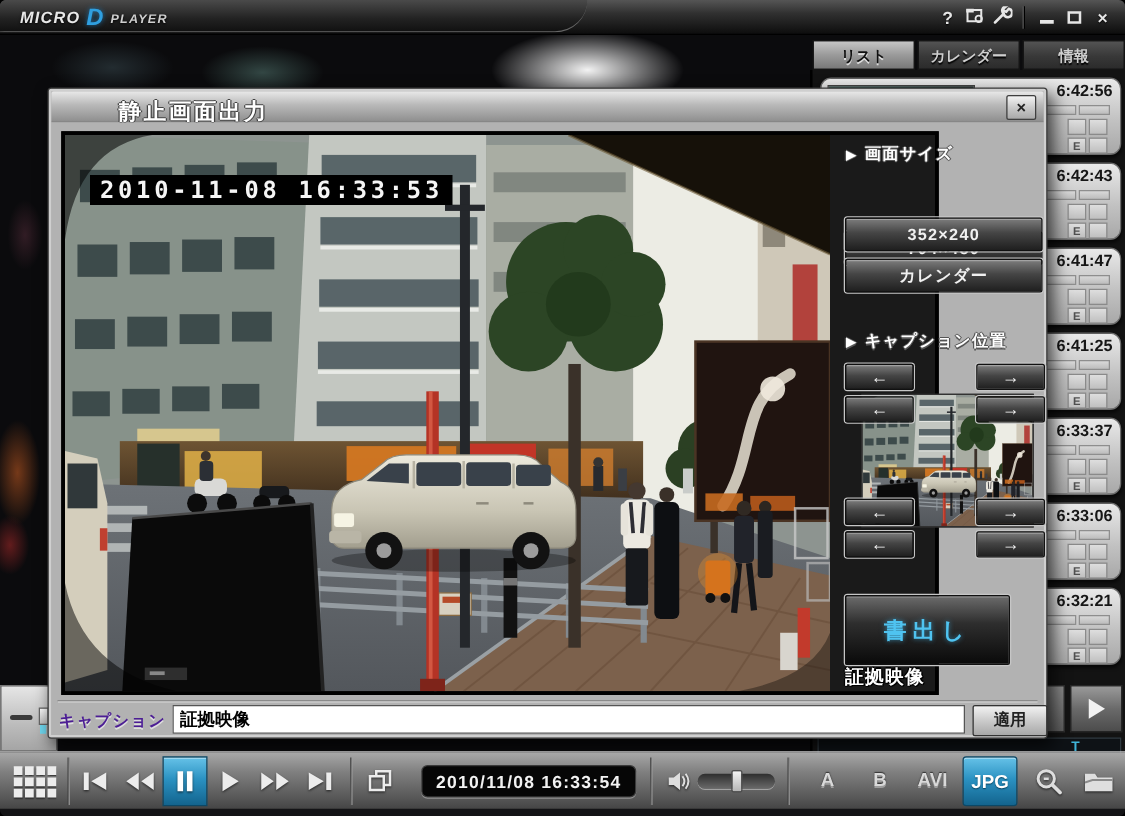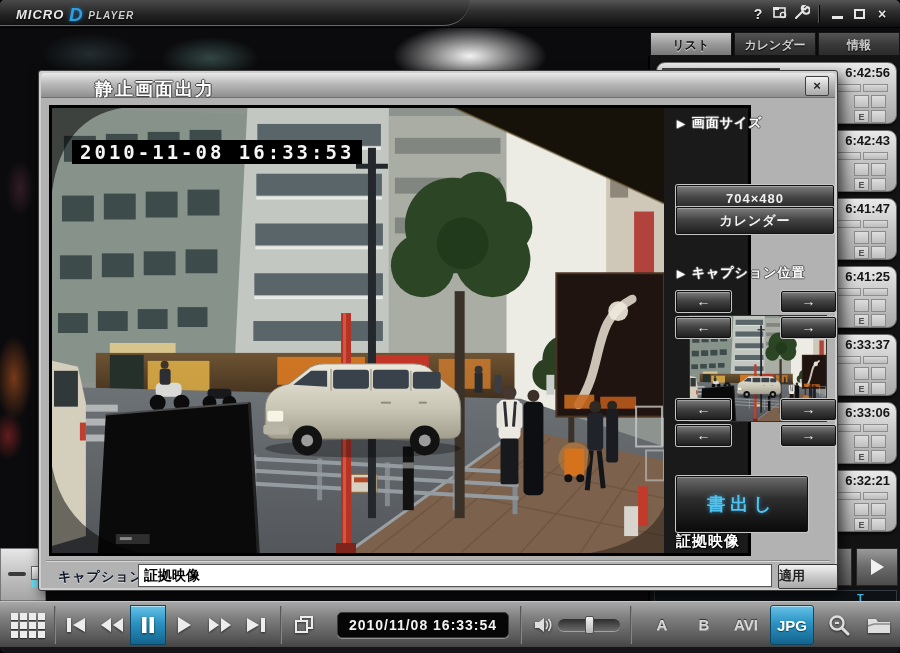--- a/index.html
+++ b/index.html
@@ -102,28 +102,28 @@
   .arrow-btn { position:absolute; width:55px; height:21px; font-size:14px; text-align:center; line-height:19px; z-index:2; }
   .thumb-box { position:absolute; left:648px; top:217px; width:138px; height:107px; border:1px solid #333;
     background:#222; z-index:1; }
   .thumb-box svg { display:block; width:136px; height:105px; }
   .export-btn { position:absolute; left:635px; top:378px; width:132px; height:56px;
     background:linear-gradient(#6b6b6b, #2e2e2e 40%, #0a0a0a); font-size:18px; letter-spacing:5px;
     color:#4fc3f0; text-align:center; line-height:54px; text-shadow:0 0 4px rgba(60,170,220,.7); }
 
   .caption-row { position:absolute; left:5px; right:5px; top:462px; height:30px;
     border-top:1px solid #8a8a8a; box-shadow:0 1px 0 #d8d8d8 inset; }
-  .caption-label { position:absolute; left:12px; top:7px; font-size:13px; font-weight:bold; color:#0f172a;
+  .caption-label { position:absolute; left:1px; top:7px; font-size:13px; font-weight:bold; color:#4c1d95;
     text-shadow:0 1px 0 #ddd; letter-spacing:1px; }
   .caption-input { position:absolute; left:92px; top:3px; width:634px; height:23px; background:#fff;
     border:1px solid #555; font-size:14px; font-weight:bold; padding:0 5px; color:#000;
     font-family:"Liberation Sans", sans-serif; }
   .apply-btn { position:absolute; left:732px; top:3px; width:60px; height:25px;
     background:linear-gradient(#f2f2f2,#cbcbcb 50%,#a8a8a8); border:1px solid #333; border-radius:2px;
-    font-size:13px; font-weight:bold; color:#222; line-height:21px; cursor:pointer; }
+    font-size:13px; font-weight:bold; color:#222; text-align:center; line-height:21px; cursor:pointer; }
 
   
   .control-bar { position:absolute; left:0; top:601px; width:900px; height:46px; z-index:4;
     background:linear-gradient(#a8a8a8, #7f7f7f 35%, #585858 80%, #454545); border-top:1px solid #c4c4c4; }
   .cb-sep { position:absolute; top:4px; width:2px; height:38px;
     background:linear-gradient(90deg,#3e3e3e,#9e9e9e); }
   .cb-btn { position:absolute; top:3px; width:36px; height:40px; display:flex; align-items:center;
     justify-content:center; cursor:pointer; }
   .cb-btn svg { filter:drop-shadow(0 1px 1px rgba(0,0,0,.6)); }
   .cb-btn.blue { background:linear-gradient(#66c2e8, #2b92c2 45%, #13648e); border:1px solid #0c4866;
@@ -527,20 +527,21 @@
           <use href="#street-scene"></use>
         </svg>
         <div class="ts-overlay">2010-11-08 16:33:53</div>
         <div class="cap-overlay">証拠映像</div>
       </div>
 
       <div class="side-header" style="top:16px;">
         <span class="marker">▶</span><span>画面サイズ</span>
       </div>
       <div class="size-btn btn-dark3d" style="top:43px;margin-top:44px;">704×480</div>
+      <div class="size-btn btn-dark3d" style="top:76px;">352×240</div>
       <div class="size-btn btn-dark3d" style="top:109px;">カレンダー</div>
 
       <div class="side-header" style="top:166px;">
         <span class="marker">▶</span><span>キャプション位置</span>
       </div>
       <div class="thumb-box">
         <svg viewBox="0 0 614 447" preserveAspectRatio="none">
             <use href="#street-scene"></use>
           </svg>
       </div>

